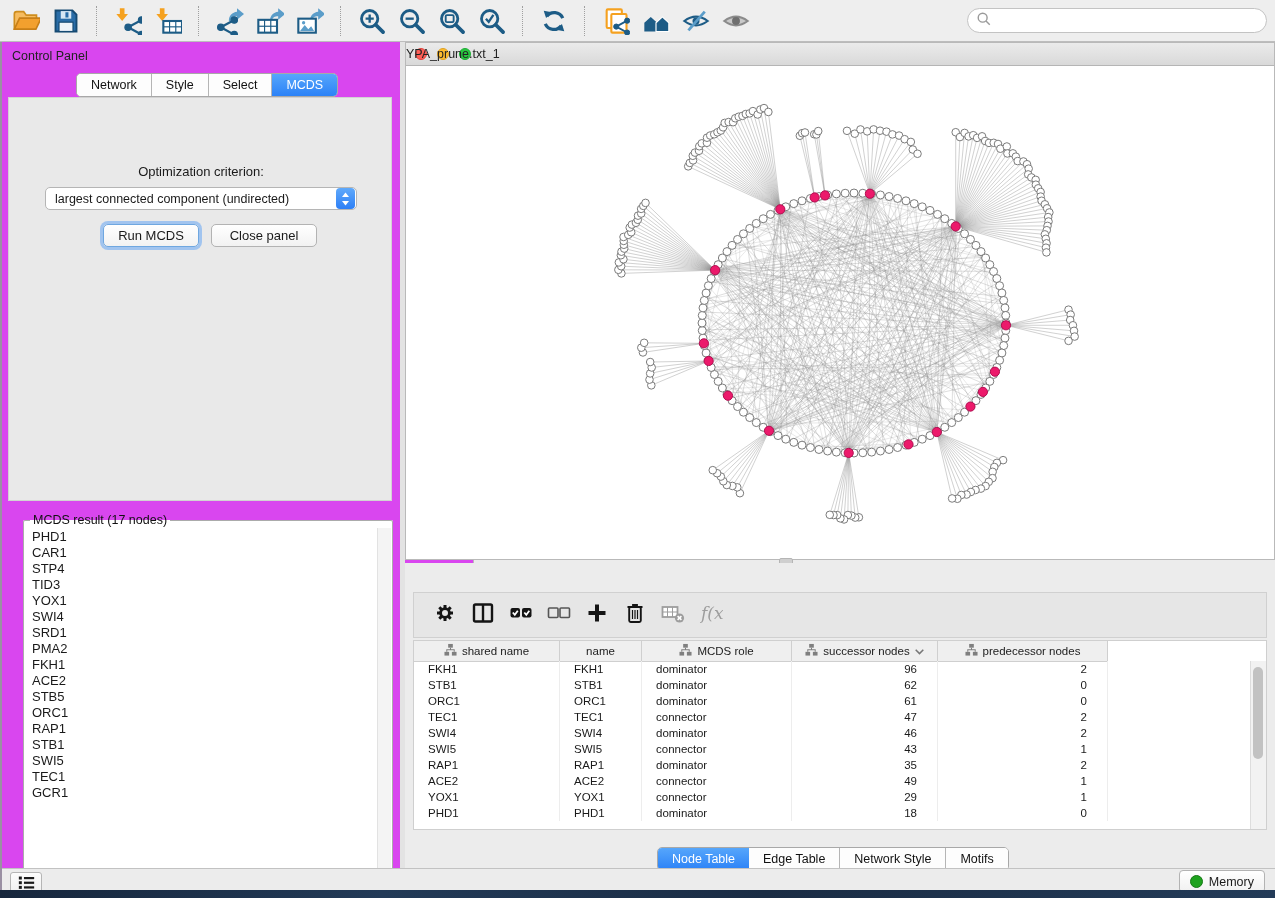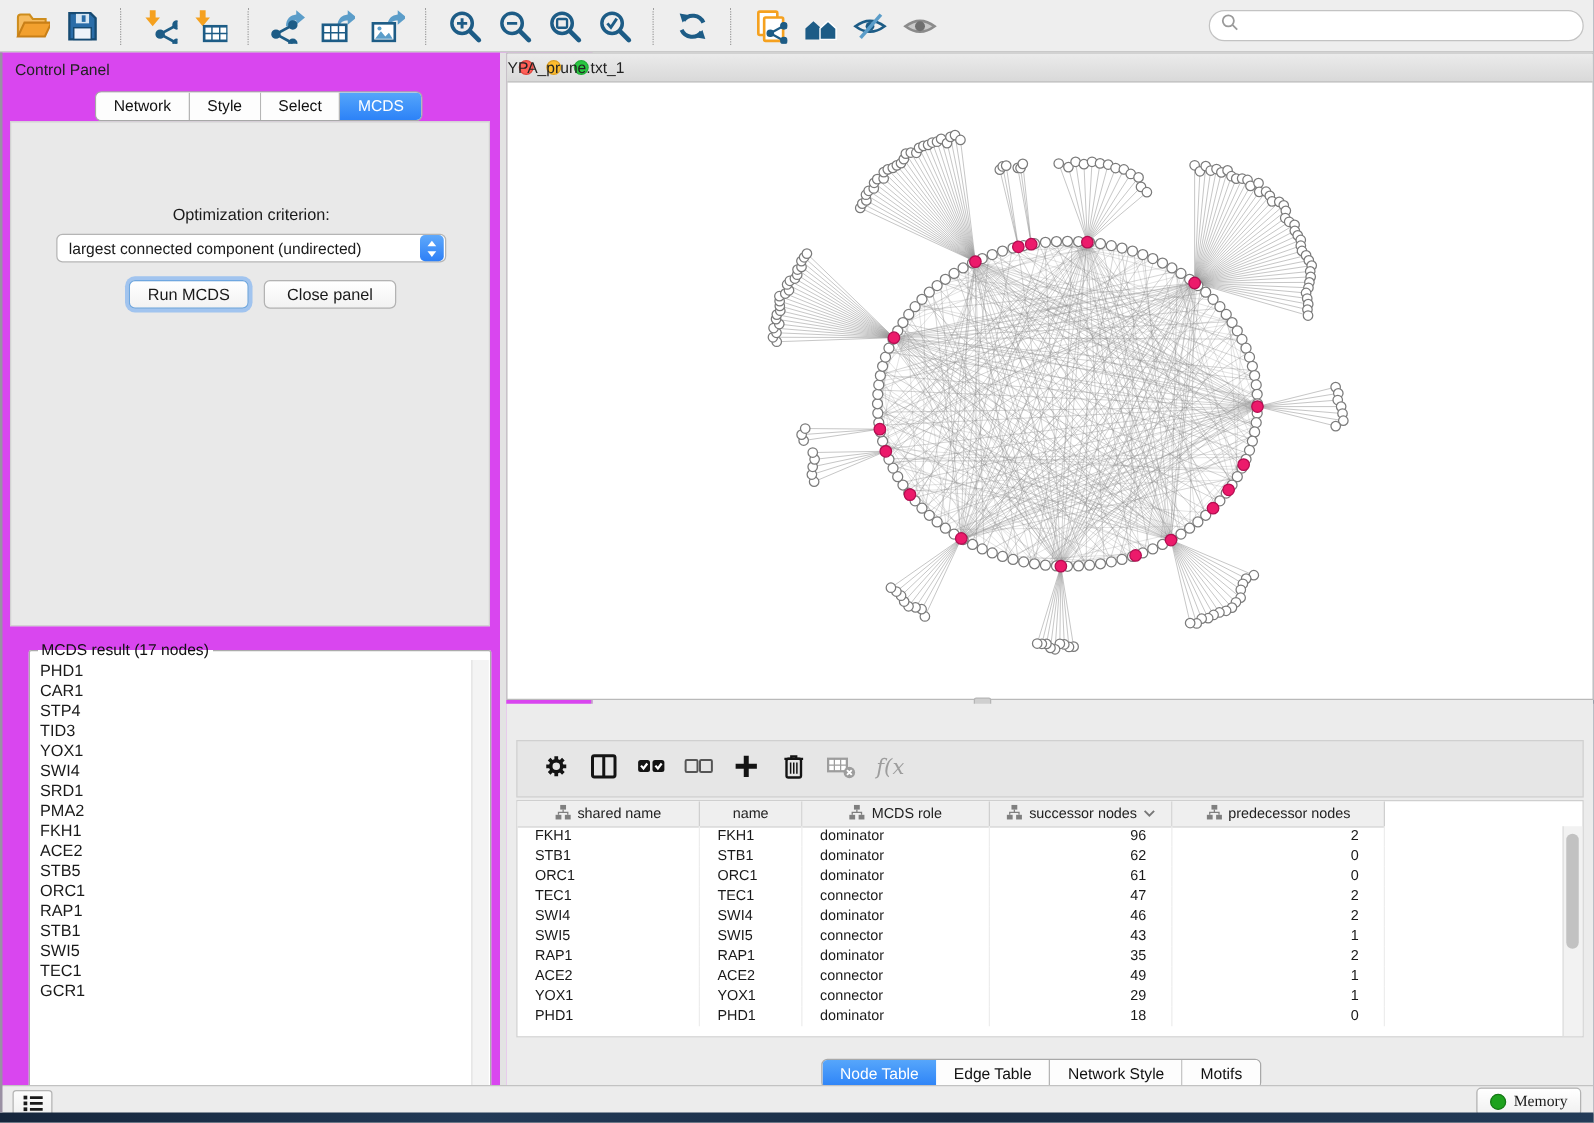--- a/index.html
+++ b/index.html
@@ -71,21 +71,21 @@
   .td.num{text-align:right;padding-right:20px;}
   .td.txt{padding-left:14px;}
   #tp-scroll{position:absolute;right:0;top:20px;width:15px;bottom:0;background:#f2f2f2;border-left:1px solid #ddd;}
   #tp-thumb{position:absolute;left:2px;top:6px;width:10px;height:92px;background:#c2c2c2;border-radius:5px;}
   #tp-tabs{left:252px;top:284px;}
   
   #status-bar{left:0;top:868px;width:1275px;height:22px;background:#ececec;border-top:1px solid #c2c2c2;}
   #list-btn{position:absolute;left:10px;top:3px;width:30px;height:23px;background:linear-gradient(#fcfcfc,#eee);
             border:1px solid #b5b5b5;border-radius:3px;display:flex;align-items:center;justify-content:center;}
   #memory-btn{position:absolute;right:10px;top:1px;height:21px;background:linear-gradient(#fff,#f0f0f0);
-              border:1px solid #b3b3b3;border-radius:4px;display:flex;align-items:center;gap:6px;padding:0 10px;font-size:12.5px;font-family:Liberation Serif, serif;}
+              border:1px solid #b3b3b3;border-radius:4px;display:flex;align-items:center;gap:6px;padding:0 10px;font-size:12.5px;}
   #memory-dot{width:11px;height:11px;border-radius:50%;}
   #desktop-strip{left:0;top:890px;width:1275px;height:8px;background:linear-gradient(90deg,#16263c,#223a57 30%,#1a2c44 60%,#233b58);}
   #left-edge{left:0;top:42px;width:2px;height:848px;background:#9a90a3;}
 </style>
 </head>
 <body>
 
 <div id="app">
 
   <div id="toolbar" class="abs">

